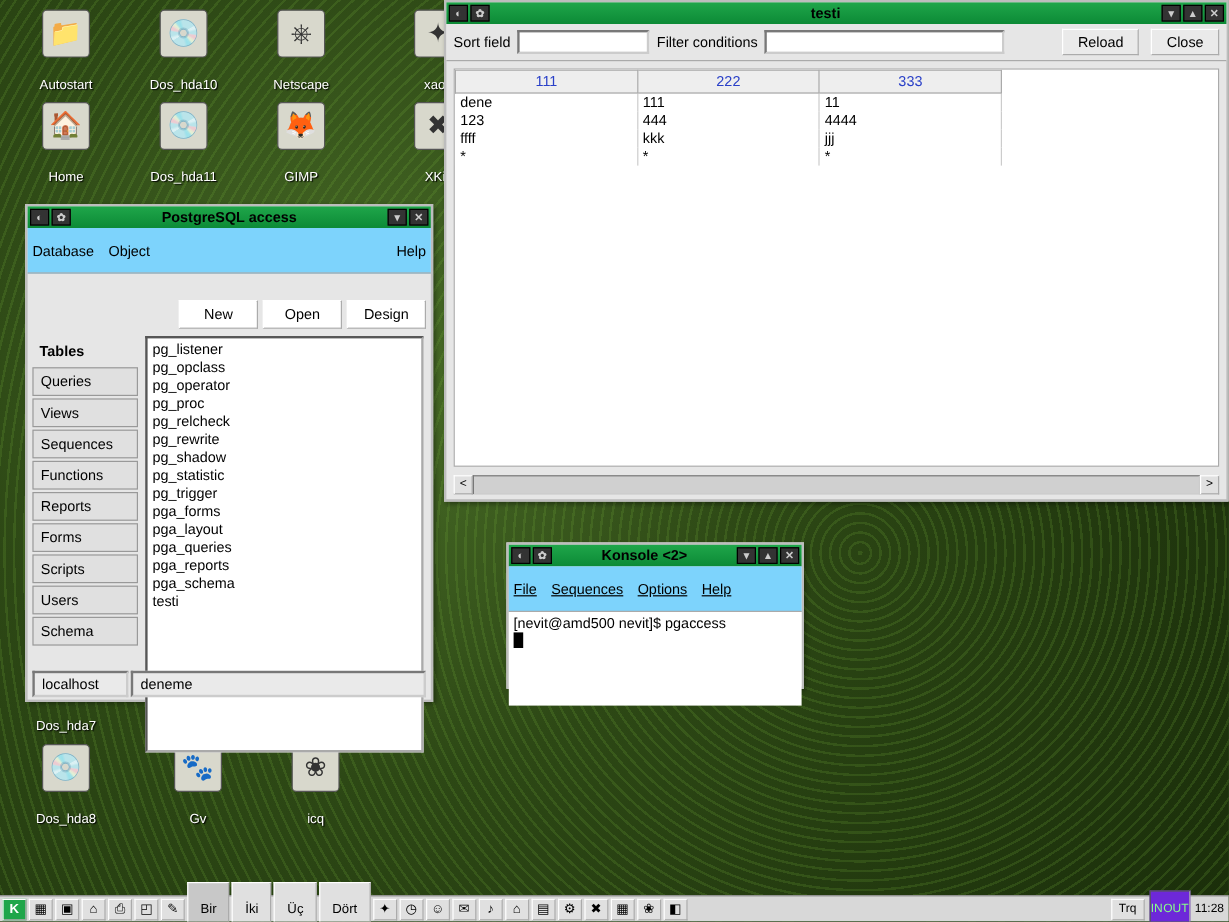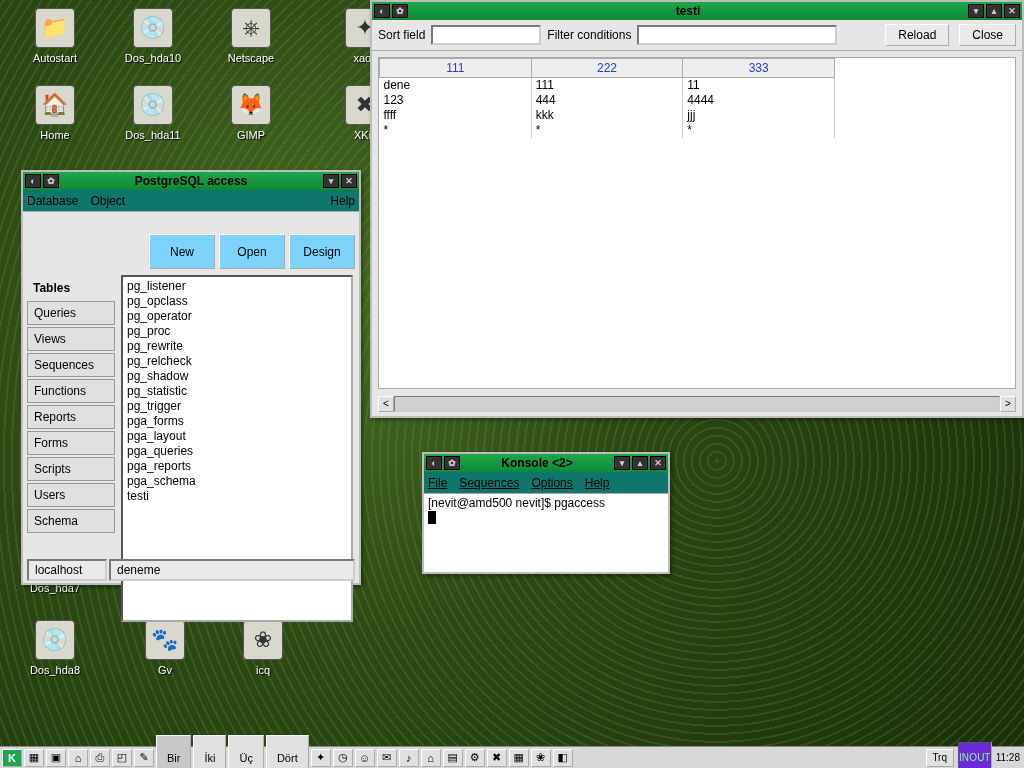--- a/index.html
+++ b/index.html
@@ -4,36 +4,36 @@
 <style>
 * { box-sizing: border-box; margin: 0; padding: 0; font-family: "Helvetica", Arial, sans-serif; }
 body { width: 1024px; height: 768px; overflow: hidden; position: relative; background: #2a4a1a; }
 .desktop-bg { position: absolute; inset: 0; background: radial-gradient(circle at 30% 40%, #4a6e28 0%, #2d4815 40%, #1a2e0a 100%); }
 .desktop-bg::before { content: ""; position: absolute; inset: 0; background: repeating-radial-gradient(circle at 70% 60%, rgba(120,180,60,0.3) 0, rgba(120,180,60,0.3) 2px, transparent 2px, transparent 8px); opacity: 0.6; }
 
 
 .desktop-icons { position: absolute; top: 0; left: 0; }
 .dicon { position: absolute; width: 70px; text-align: center; color: #fff; font-size: 11px; cursor: pointer; }
 .dicon .glyph { width: 40px; height: 40px; margin: 0 auto 4px; background: #d8d8cc; border: 1px solid #555; border-radius: 4px; display: flex; align-items: center; justify-content: center; font-size: 22px; color: #333; }
-.dicon .label { color: #fff; text-shadow: 1px 1px 1px #000; white-space: nowrap; }
+.dicon .label { color: #fff; text-shadow: 1px 1px 1px #000; white-space: nowrap; margin-top: 17px; }
 
 
 .win { position: absolute; background: #e6e6e6; border: 2px solid #bdbdbd; box-shadow: 2px 2px 4px rgba(0,0,0,0.4); }
 .titlebar { background: linear-gradient(#1fa64a,#0c8a36); color: #000; height: 18px; display: flex; align-items: center; font-size: 12px; font-weight: bold; }
 .titlebar .tb-left, .titlebar .tb-right { display: flex; gap: 2px; padding: 0 2px; }
 .tb-btn { width: 16px; height: 14px; background: #333; border: 1px solid #000; display: inline-flex; align-items: center; justify-content: center; font-size: 9px; color: #ccc; }
 .titlebar .title { flex: 1; text-align: center; }
 
 
 #pgaccess { left: 21px; top: 170px; width: 340px; height: 415px; }
-.menubar { background: #0f766e; height: 22px; display: flex; align-items: center; font-size: 12px; border-bottom: 1px solid #aaa; padding: 0 4px; gap: 12px; }
+.menubar { background: #7dd3fc; height: 38px; display: flex; align-items: center; font-size: 12px; border-bottom: 1px solid #aaa; padding: 0 4px; gap: 12px; }
 .menubar .sp { flex: 1; }
 .pg-body { display: flex; height: calc(100% - 64px); }
 .pg-btns { display: flex; gap: 4px; padding: 22px 0 6px 126px; }
-.pg-btn { background: #7dd3fc; border: 1px outset #fff; width: 66px; height: 35px; font-size: 12px; }
+.pg-btn { background: #ffffff; border: 1px outset #fff; width: 66px; height: 24px; font-size: 12px; }
 .pg-left { width: 92px; padding: 2px 0 2px 4px; display: flex; flex-direction: column; gap: 2px; font-size: 12px; }
 .pg-tab { background: #e0e0e0; border: 1px solid #999; padding: 4px 6px; cursor: pointer; text-align: left; }
 .pg-tabhdr { font-weight: bold; padding: 4px 6px; }
 .pg-list { flex: 1; background: #fff; border: 2px inset #aaa; margin: 0 6px 0 6px; overflow: auto; font-size: 12px; padding: 2px; line-height: 15px; }
 .pg-status { position: absolute; bottom: 2px; left: 4px; right: 4px; display: flex; gap: 2px; }
 .pg-status div { background: #eaeaea; border: 2px inset #ccc; padding: 2px 6px; font-size: 12px; }
 
 
 #testi { left: 370px; top: 0; width: 654px; height: 418px; }
 .testi-tools { background: #e6e6e6; padding: 4px 6px; display: flex; align-items: center; gap: 6px; font-size: 12px; border-bottom: 1px solid #aaa; }
@@ -234,22 +234,22 @@
         <div class="pg-tab">Forms</div>
         <div class="pg-tab">Scripts</div>
         <div class="pg-tab">Users</div>
         <div class="pg-tab">Schema</div>
       </div>
     <div class="pg-list" id="pg-list">
         <div class="li">pg_listener</div>
         <div class="li">pg_opclass</div>
         <div class="li">pg_operator</div>
         <div class="li">pg_proc</div>
+        <div class="li">pg_relcheck</div>
         <div class="li">pg_rewrite</div>
-        <div class="li">pg_relcheck</div>
         <div class="li">pg_shadow</div>
         <div class="li">pg_statistic</div>
         <div class="li">pg_trigger</div>
         <div class="li">pga_forms</div>
         <div class="li">pga_layout</div>
         <div class="li">pga_queries</div>
         <div class="li">pga_reports</div>
         <div class="li">pga_schema</div>
         <div class="li">testi</div>
       </div>

